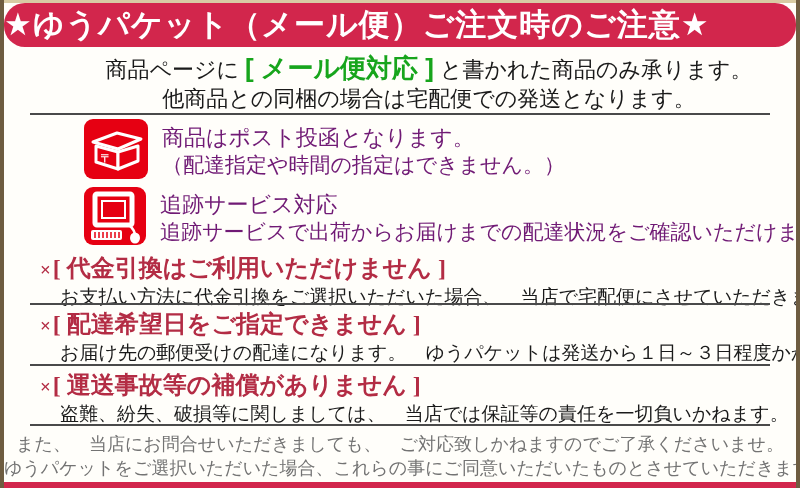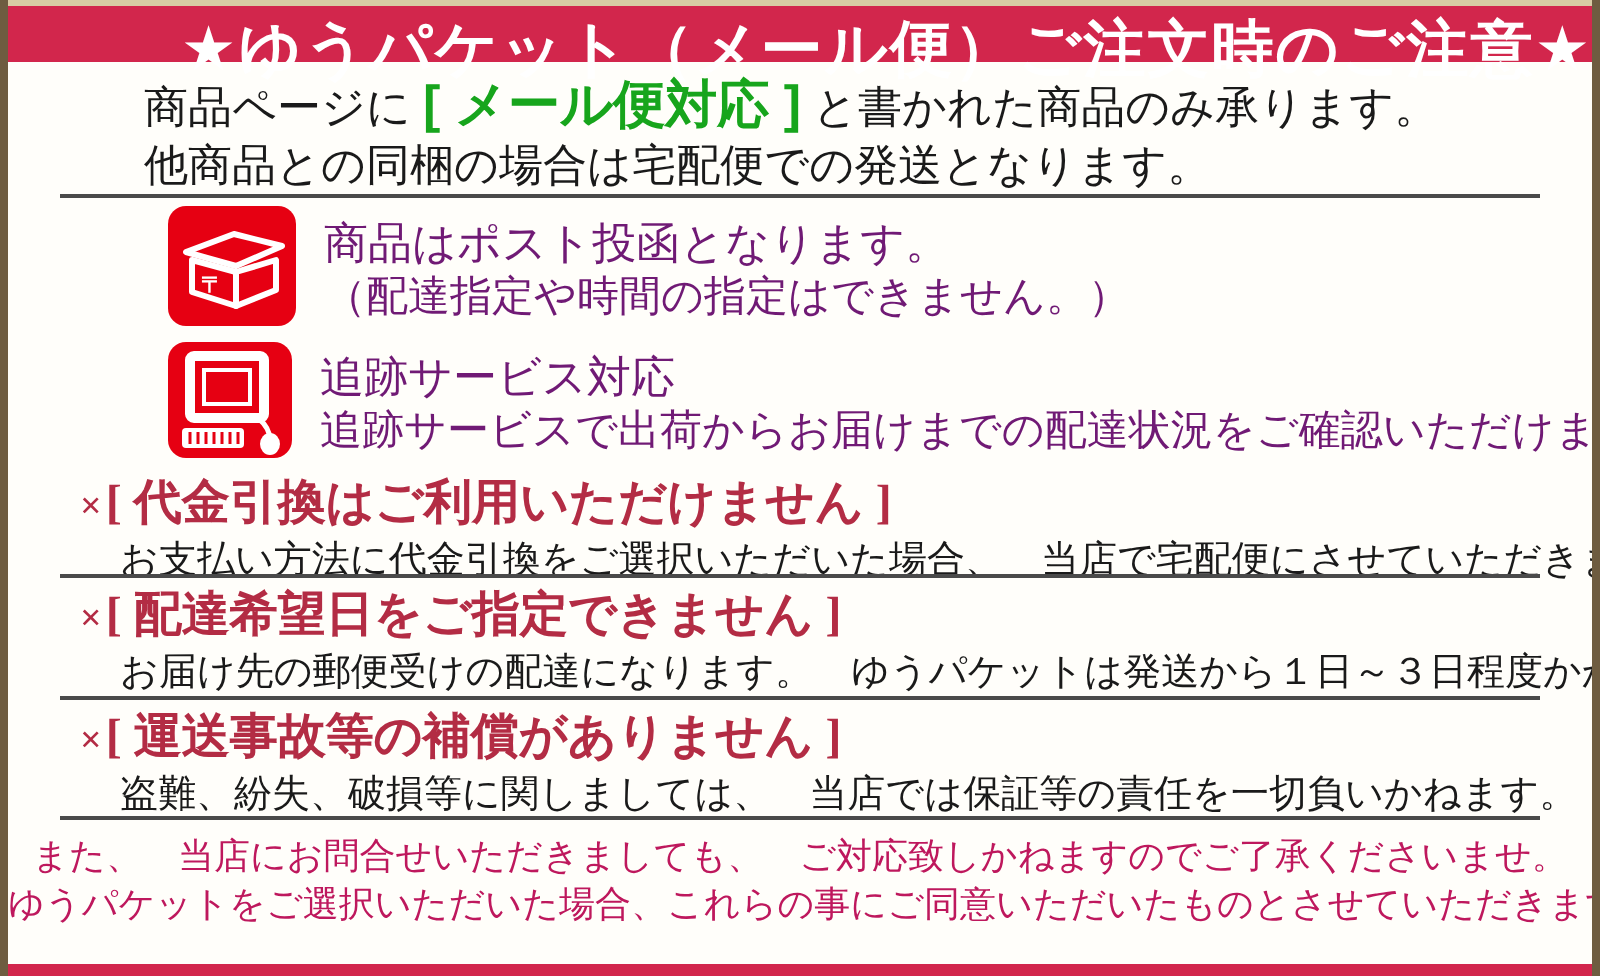--- a/index.html
+++ b/index.html
@@ -11,34 +11,36 @@
   .page {
     width:800px; height:488px;
     border-left:4px solid #6e5c40;
     border-right:4px solid #6e5c40;
     background:#fffefa;
     display:flex; flex-direction:column;
     overflow:hidden;
   }
   .top-line { height:3px; background:#d8cba4; flex:none; }
   .header {
-    height:28px; flex:none;
+    height:44px; flex:none;
     background:#d2264c;
     color:#fff;
     font-size:31px; font-weight:bold;
-    text-align:right; line-height:44px;
+    text-align:left; line-height:44px;
     letter-spacing:1px;
     white-space:nowrap;
+    border-radius:21px;
   }
   .intro {
     height:66px; flex:none;
     padding:7px 10px 0 68px;
     font-size:22px; color:#1a1a1a;
     line-height:29px;
     white-space:nowrap;
+    text-align:center;
   }
   .intro .hl {
     color:#17a51c; font-weight:bold; font-size:26px;
     padding:0 6px;
   }
   .divider { height:2px; flex:none; background:#4a4a4a; margin:0 26px; }
   .feature {
     flex:none;
     display:flex; align-items:center;
     padding-left:80px;
@@ -58,21 +60,21 @@
   }
   .warn .head .mark { font-size:19px; font-weight:bold; padding-right:2px; }
   .warn .detail {
     color:#1a1a1a; font-size:19px; line-height:24px;
     padding-left:20px;
   }
   .footer {
     height:56px; flex:none;
     padding-top:6px;
     text-align:center;
-    font-size:18px; color:#be185d; line-height:24px;
+    font-size:18px; color:#737373; line-height:24px;
     white-space:nowrap;
   }
   .bottom-band { height:6px; flex:none; background:#d2264c; margin-top:auto; }
 </style>
 </head>
 <body>
 
 <div class="page">
 
   <div class="top-line"></div>

